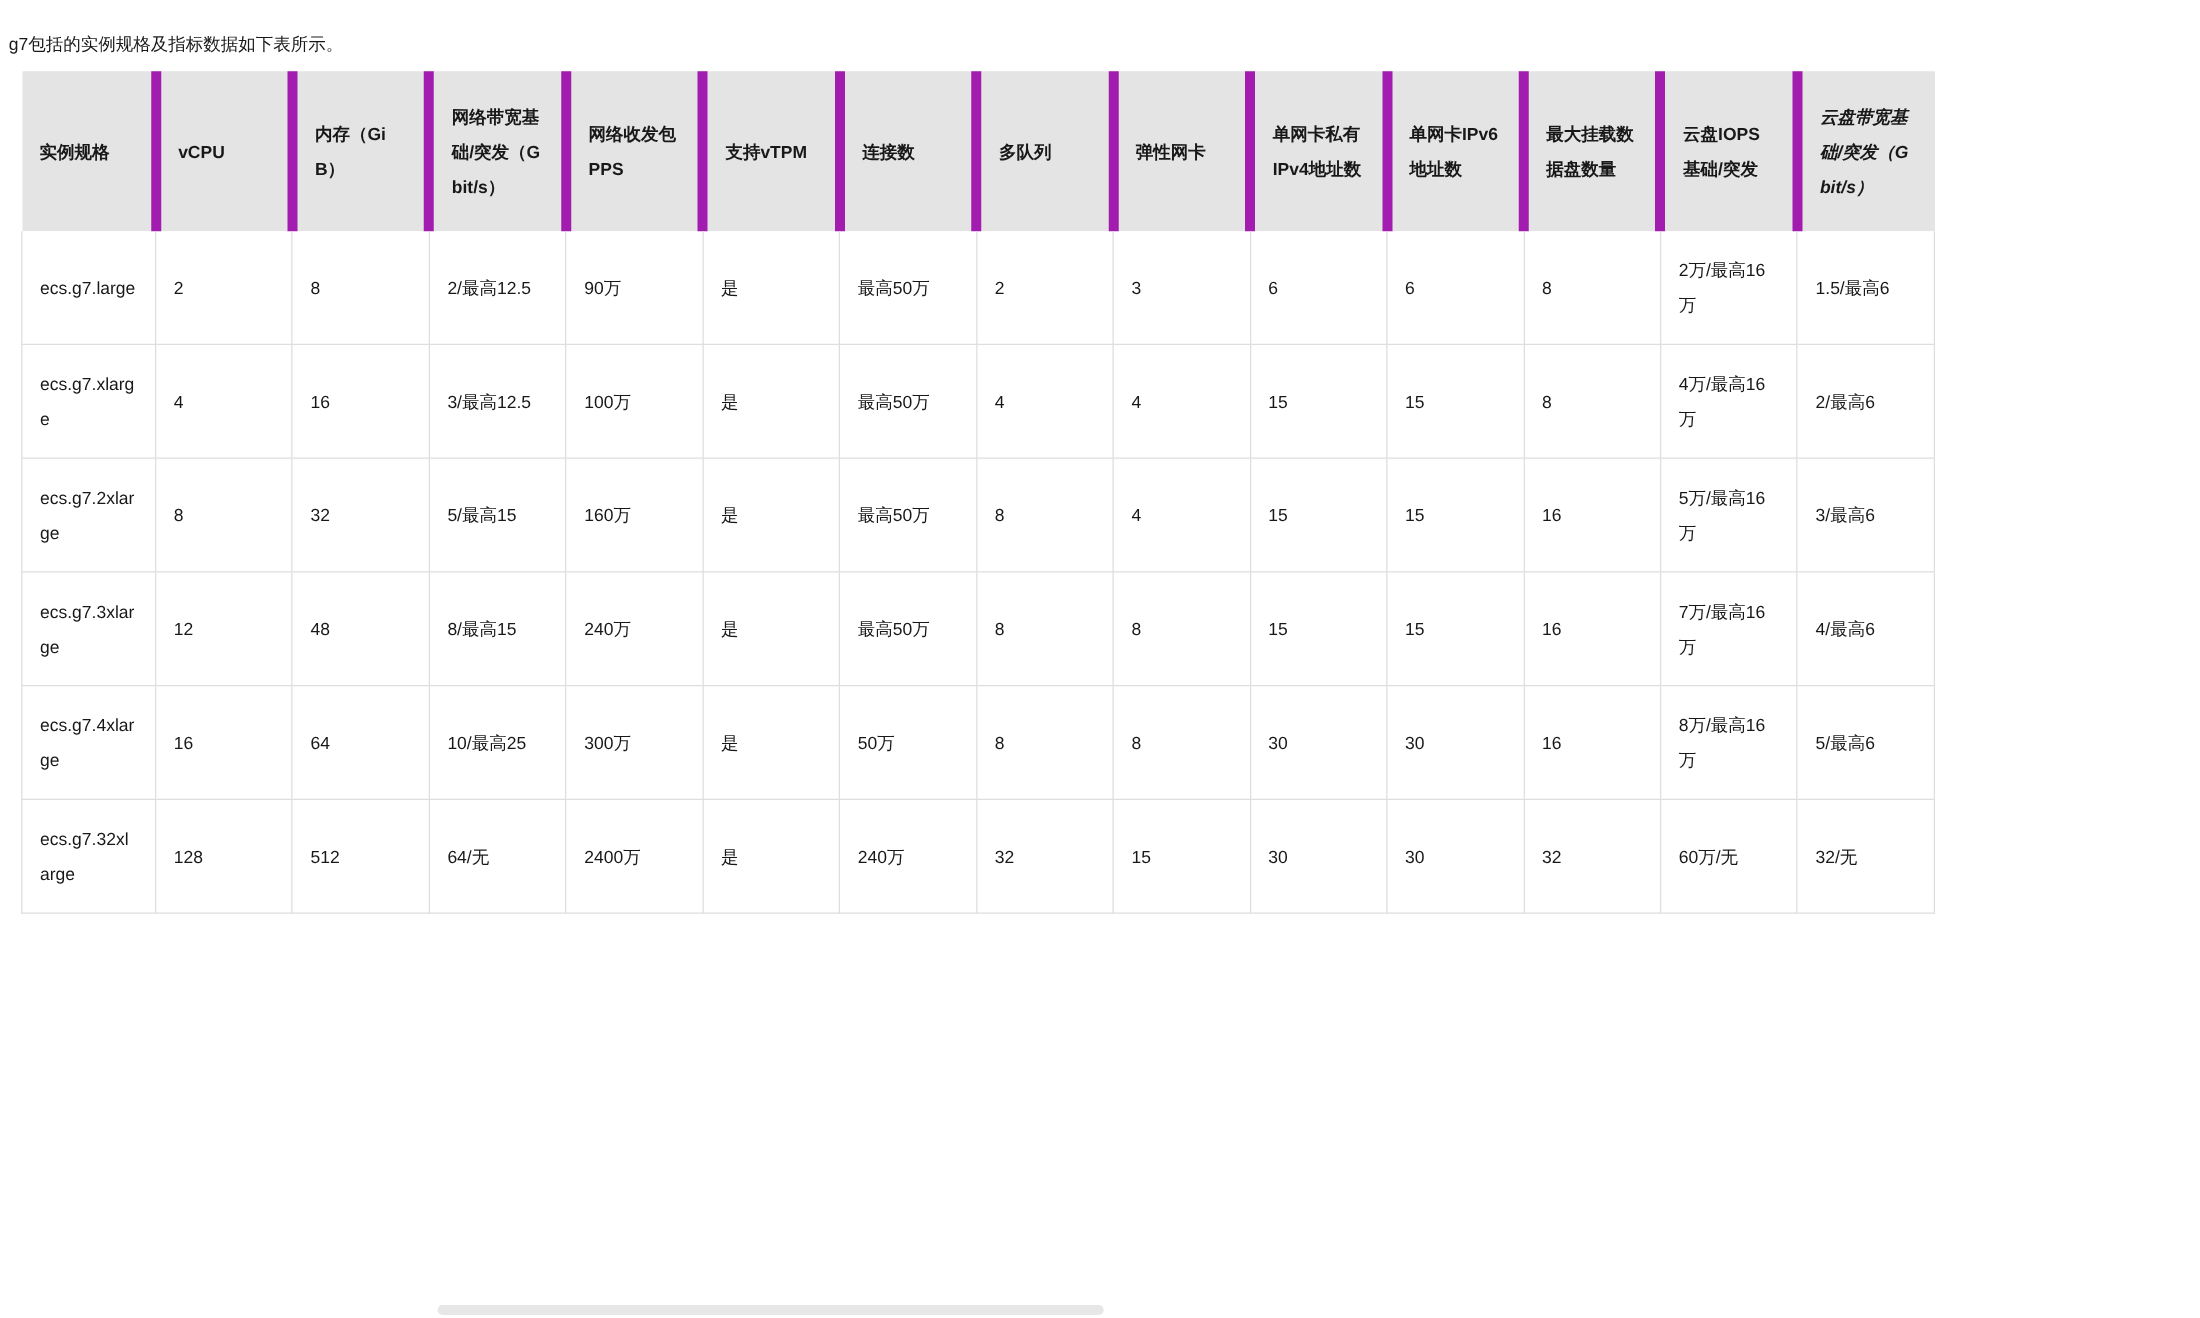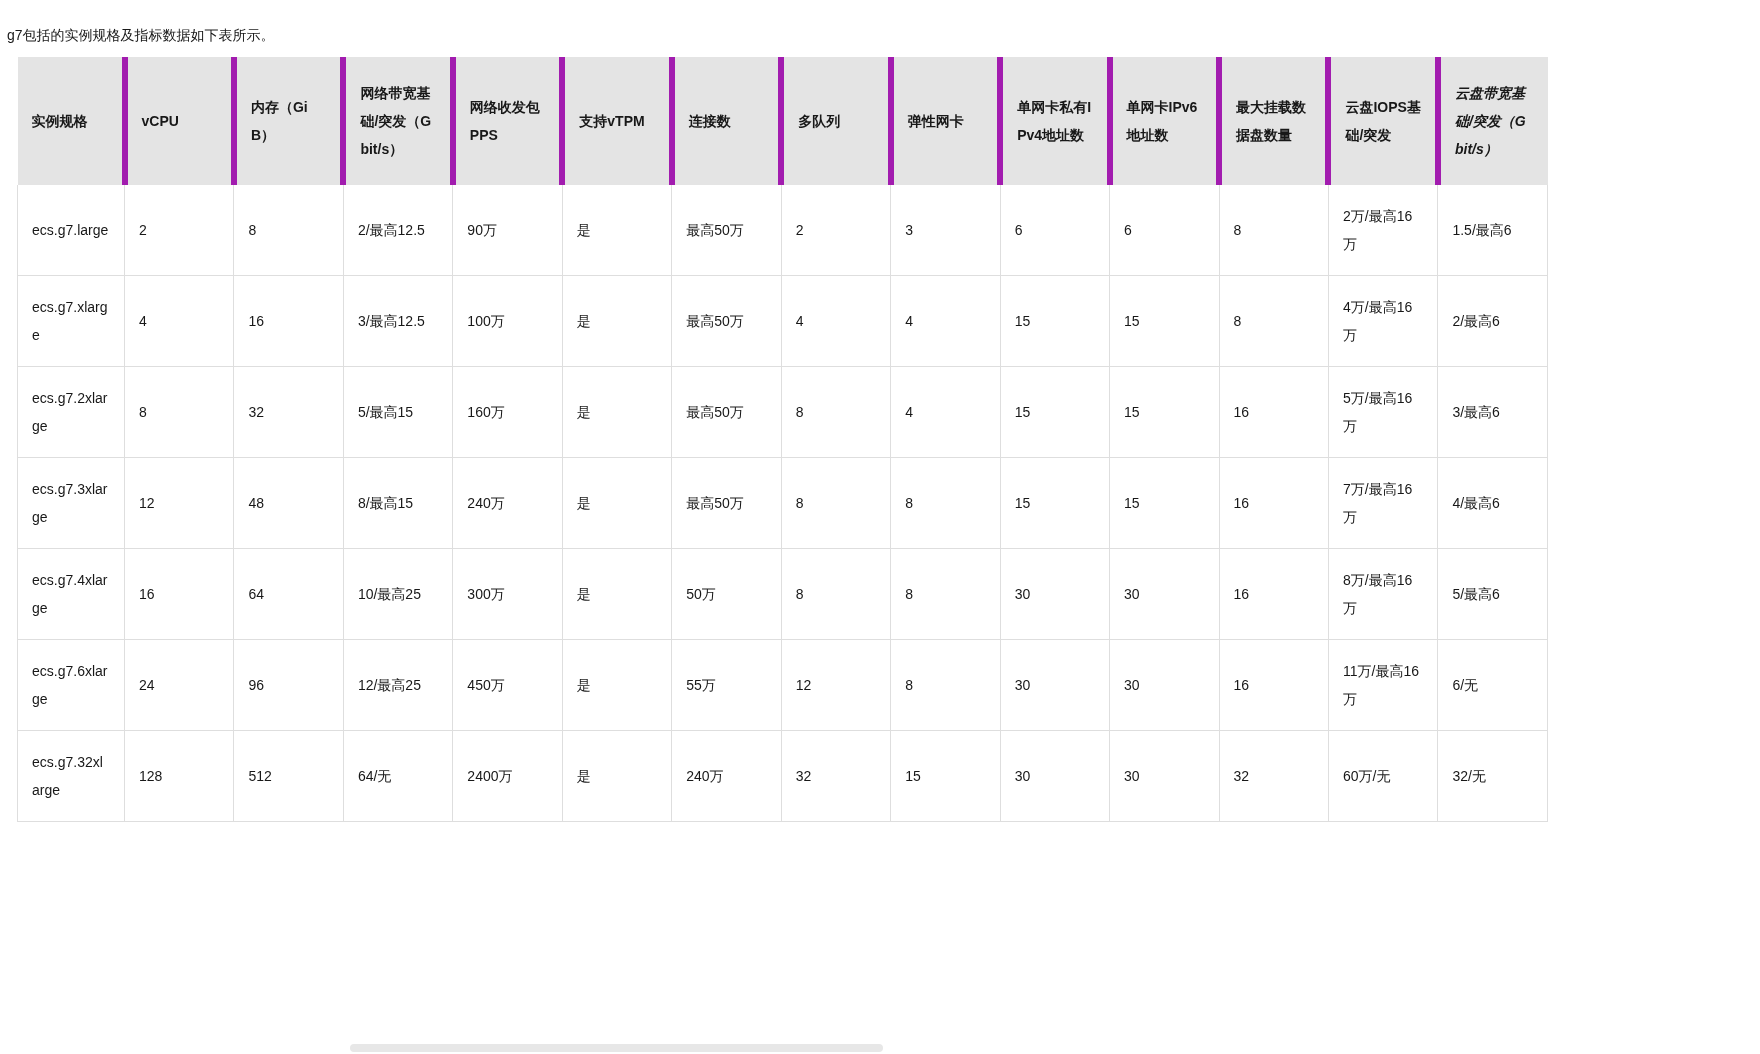--- a/index.html
+++ b/index.html
@@ -37,21 +37,21 @@
   }
   col.c-first{width:107px;}
   th{
     background:var(--header-bg);
     font-weight:700;
     text-align:left;
     vertical-align:middle;
     padding:22px 14px;
     line-height:28px;
     word-break:break-all;
-    border-right:6px solid #a21caf;
+    border-right:8px solid #a21caf;
   }
   th:last-child{border-right:none;font-style:italic;}
   td{
     background:#ffffff;
     text-align:left;
     vertical-align:middle;
     padding:17px 14px;
     line-height:28px;
     word-break:break-all;
     border-right:1px solid var(--border);
@@ -183,36 +183,20 @@
           <td>50万</td>
           <td>8</td>
           <td>8</td>
           <td>30</td>
           <td>30</td>
           <td>16</td>
           <td>8万/最高16万</td>
           <td>5/最高6</td>
         </tr>
         <tr>
-          <td>ecs.g7.6xlarge</td>
-          <td>24</td>
-          <td>96</td>
-          <td>12/最高25</td>
-          <td>450万</td>
-          <td>是</td>
-          <td>55万</td>
-          <td>12</td>
-          <td>8</td>
-          <td>30</td>
-          <td>30</td>
-          <td>16</td>
-          <td>11万/最高16万</td>
-          <td>6/无</td>
-        </tr>
-        <tr>
           <td>ecs.g7.32xlarge</td>
           <td>128</td>
           <td>512</td>
           <td>64/无</td>
           <td>2400万</td>
           <td>是</td>
           <td>240万</td>
           <td>32</td>
           <td>15</td>
           <td>30</td>

